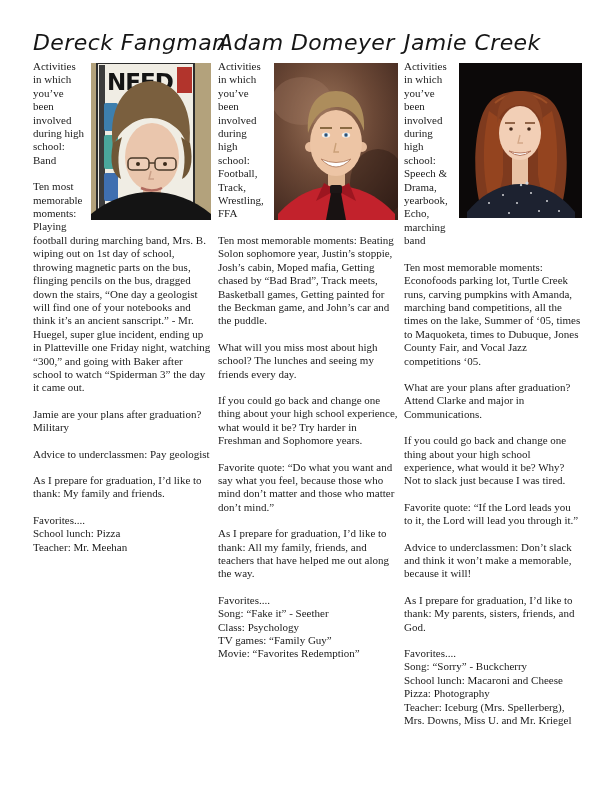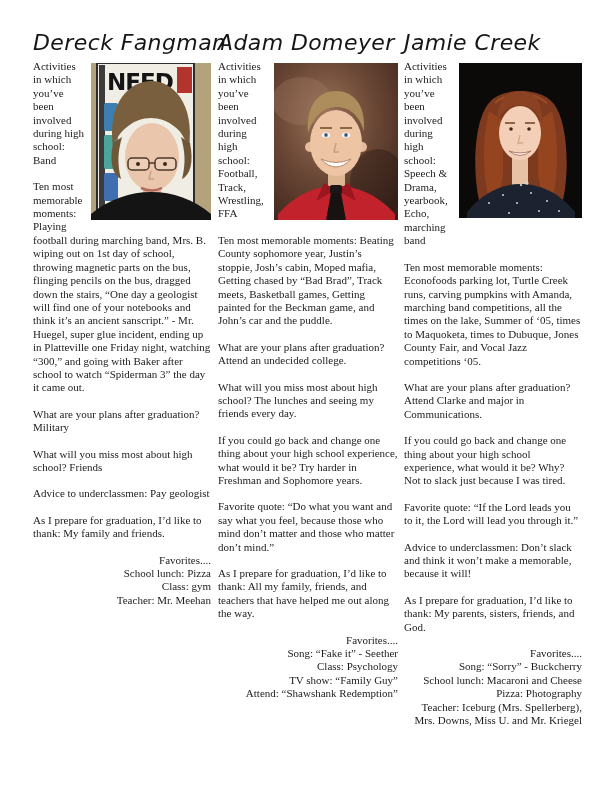--- a/index.html
+++ b/index.html
@@ -13,21 +13,21 @@
   #col2{left:218px;width:180px;}
   #col3{left:404px;width:178px;}
   .name{
     font-family:"DejaVu Sans", sans-serif;
     font-style:italic;font-weight:400;font-size:22px;line-height:26px;
     letter-spacing:.4px;margin:0 0 4px 0;white-space:nowrap;color:#161616;
   }
   .body{font-size:11px;line-height:13.4px;text-align:left;}
   .photo{float:right;margin:3px 0 6px 5px;display:block;}
   .body p{margin:0 0 13px 0;}
-  .fav div{margin:0;text-align:right;}
+  .fav div{margin:0;}
 </style>
 </head>
 <body>
 
 <div class="page">
 
   <div class="col" id="col1">
     <div class="name">Dereck Fangman</div>
     <div class="body">
       <svg class="photo" width="120" height="157" viewBox="0 0 120 157" aria-hidden="true">
@@ -48,28 +48,26 @@
         <rect x="64" y="95" width="21" height="12" rx="4" fill="rgba(255,255,255,0.14)" stroke="#4a3a2a" stroke-width="1.5"></rect>
         <line x1="58" y1="100" x2="64" y2="100" stroke="#4a3a2a" stroke-width="1.5"></line>
         <circle cx="47" cy="101" r="2" fill="#3a2a1a"></circle>
         <circle cx="74" cy="101" r="2" fill="#3a2a1a"></circle>
         <path d="M60,108 L58,116 L63,116" fill="none" stroke="#caa088" stroke-width="1.5"></path>
         <path d="M50,125 Q61,130 71,125" fill="none" stroke="#b06a5e" stroke-width="2.5"></path>
         <path d="M0,157 L0,151 C18,136 40,129 60,129 C82,129 102,136 120,151 L120,157 Z" fill="#141414"></path>
       </svg>
       <p>Activities in which you’ve been involved during high school: Band</p>
       <p>Ten most memorable moments: Playing football during marching band, Mrs. B. wiping out on 1st day of school, throwing magnetic parts on the bus, flinging pencils on the bus, dragged down the stairs, “One day a geologist will find one of your notebooks and think it’s an ancient sanscript.” - Mr. Huegel, super glue incident, ending up in Platteville one Friday night, watching “300,” and going with Baker after school to watch “Spiderman 3” the day it came out.</p>
-      <p>What are your plans after graduation? Military</p>
-      <p>What will you miss most about high school? Friends</p>
+      <p>Jamie are your plans after graduation? Military</p>
       <p>Advice to underclassmen: Pay geologist</p>
       <p>As I prepare for graduation, I’d like to thank: My family and friends.</p>
       <div class="fav">
         <div>Favorites....</div>
         <div>School lunch: Pizza</div>
-        <div>Class: gym</div>
         <div>Teacher: Mr. Meehan</div>
       </div>
     </div>
   </div>
 
   <div class="col" id="col2">
     <div class="name">Adam Domeyer</div>
     <div class="body">
       <svg class="photo" width="124" height="157" viewBox="0 0 124 157" aria-hidden="true">
         <defs>
@@ -97,32 +95,31 @@
         <ellipse cx="52" cy="72" rx="4.2" ry="2.6" fill="#f6f2ec"></ellipse>
         <ellipse cx="72" cy="72" rx="4.2" ry="2.6" fill="#f6f2ec"></ellipse>
         <circle cx="52" cy="72" r="1.9" fill="#4a7aa8"></circle>
         <circle cx="72" cy="72" r="1.9" fill="#4a7aa8"></circle>
         <circle cx="52" cy="72" r="0.8" fill="#1c1c1c"></circle>
         <circle cx="72" cy="72" r="0.8" fill="#1c1c1c"></circle>
         <path d="M62,80 L60,89 L65,89" fill="none" stroke="#caa078" stroke-width="1.4"></path>
         <path d="M47,96 Q62,112 77,96 Q62,103 47,96 Z" fill="#ffffff" stroke="#b9876a" stroke-width="1"></path>
       </svg>
       <p>Activities in which you’ve been involved during high school: Football, Track, Wrestling, FFA</p>
-      <p>Ten most memorable moments: Beating County sophomore year, Justin’s stoppie, Josh’s cabin, Moped mafia, Getting chased by “Bad Brad”, Track meets, Basketball games, Getting painted for the Beckman game, and John’s car and the puddle.</p>
-      <p>What are your plans after graduation? Attend an undecided college.</p>
+      <p>Ten most memorable moments: Beating Solon sophomore year, Justin’s stoppie, Josh’s cabin, Moped mafia, Getting chased by “Bad Brad”, Track meets, Basketball games, Getting painted for the Beckman game, and John’s car and the puddle.</p>
       <p>What will you miss most about high school? The lunches and seeing my friends every day.</p>
       <p>If you could go back and change one thing about your high school experience, what would it be? Try harder in Freshman and Sophomore years.</p>
       <p>Favorite quote: “Do what you want and say what you feel, because those who mind don’t matter and those who matter don’t mind.”</p>
       <p>As I prepare for graduation, I’d like to thank: All my family, friends, and teachers that have helped me out along the way.</p>
       <div class="fav">
         <div>Favorites....</div>
         <div>Song: “Fake it” - Seether</div>
         <div>Class: Psychology</div>
-        <div>TV show: “Family Guy”</div>
-        <div>Attend: “Shawshank Redemption”</div>
+        <div>TV games: “Family Guy”</div>
+        <div>Movie: “Favorites Redemption”</div>
       </div>
     </div>
   </div>
 
   <div class="col" id="col3">
     <div class="name">Jamie Creek</div>
     <div class="body">
       <svg class="photo" width="123" height="155" viewBox="0 0 123 155" aria-hidden="true">
         <rect width="123" height="155" fill="#0c0909"></rect>
         <path d="M24,152 C12,118 14,58 30,40 C42,24 82,24 94,40 C110,58 112,118 100,152 C92,142 84,134 78,132 L46,132 C40,134 32,142 24,152 Z" fill="#7e3a1e"></path>

